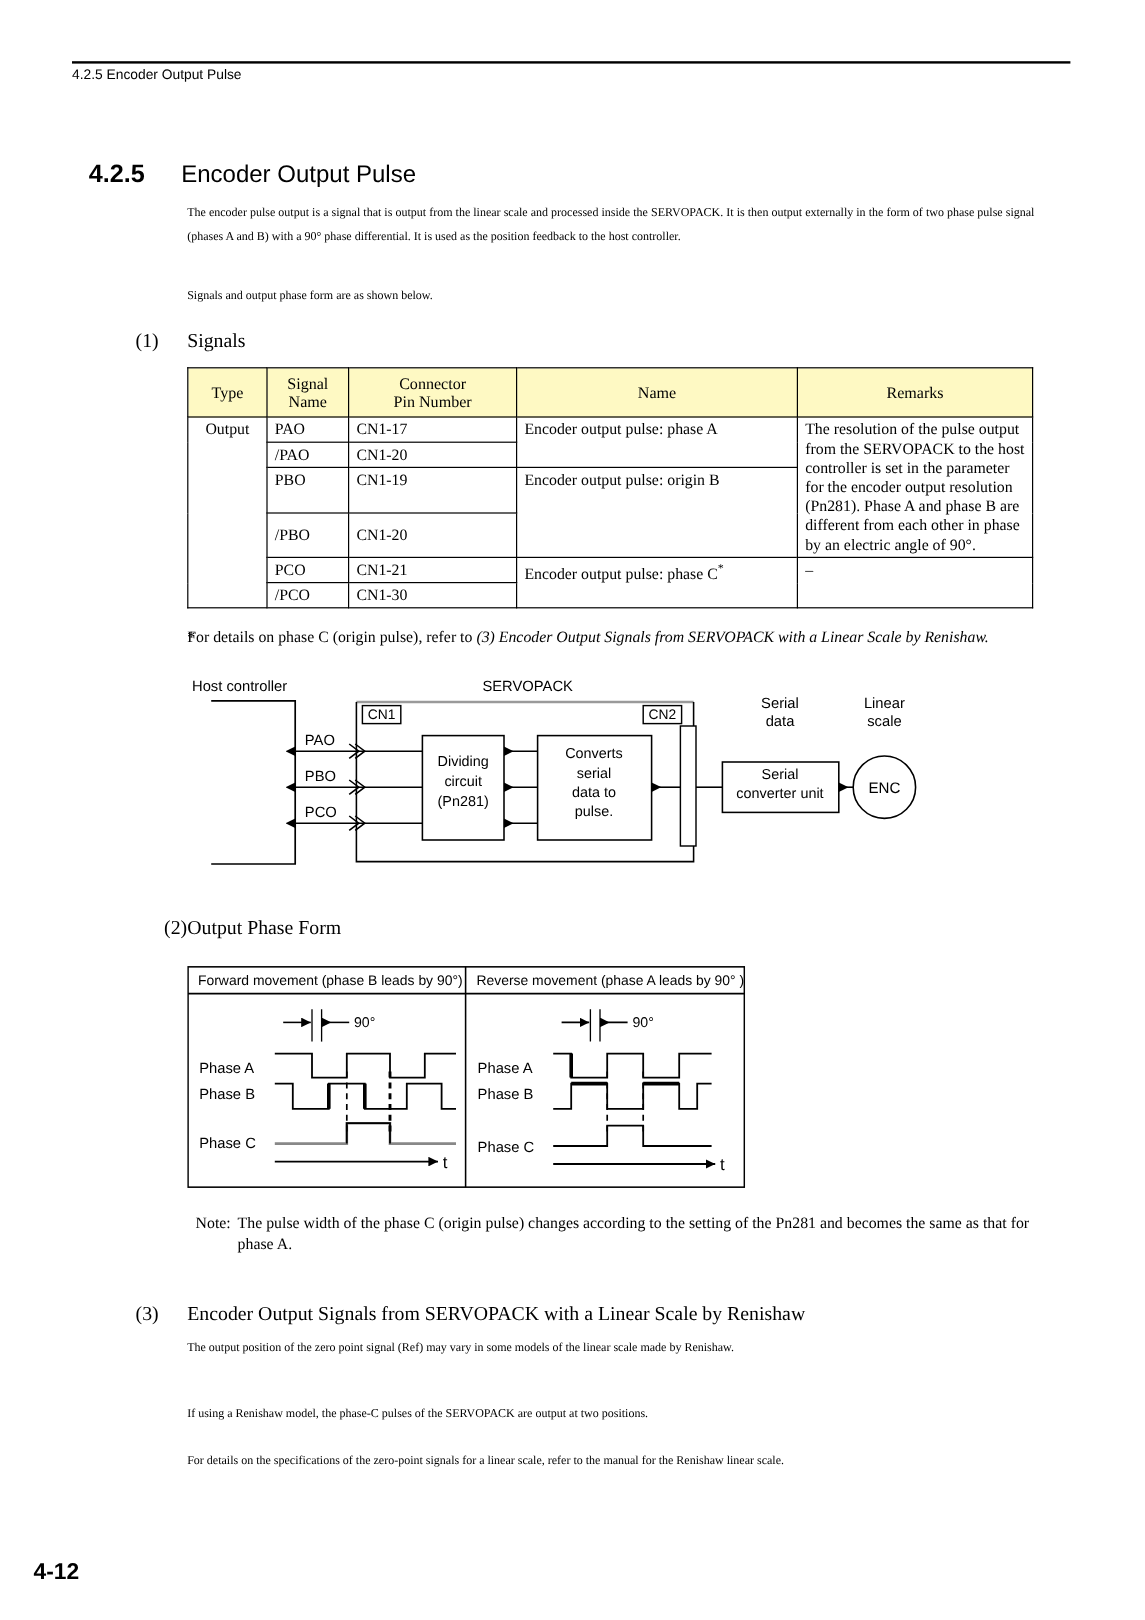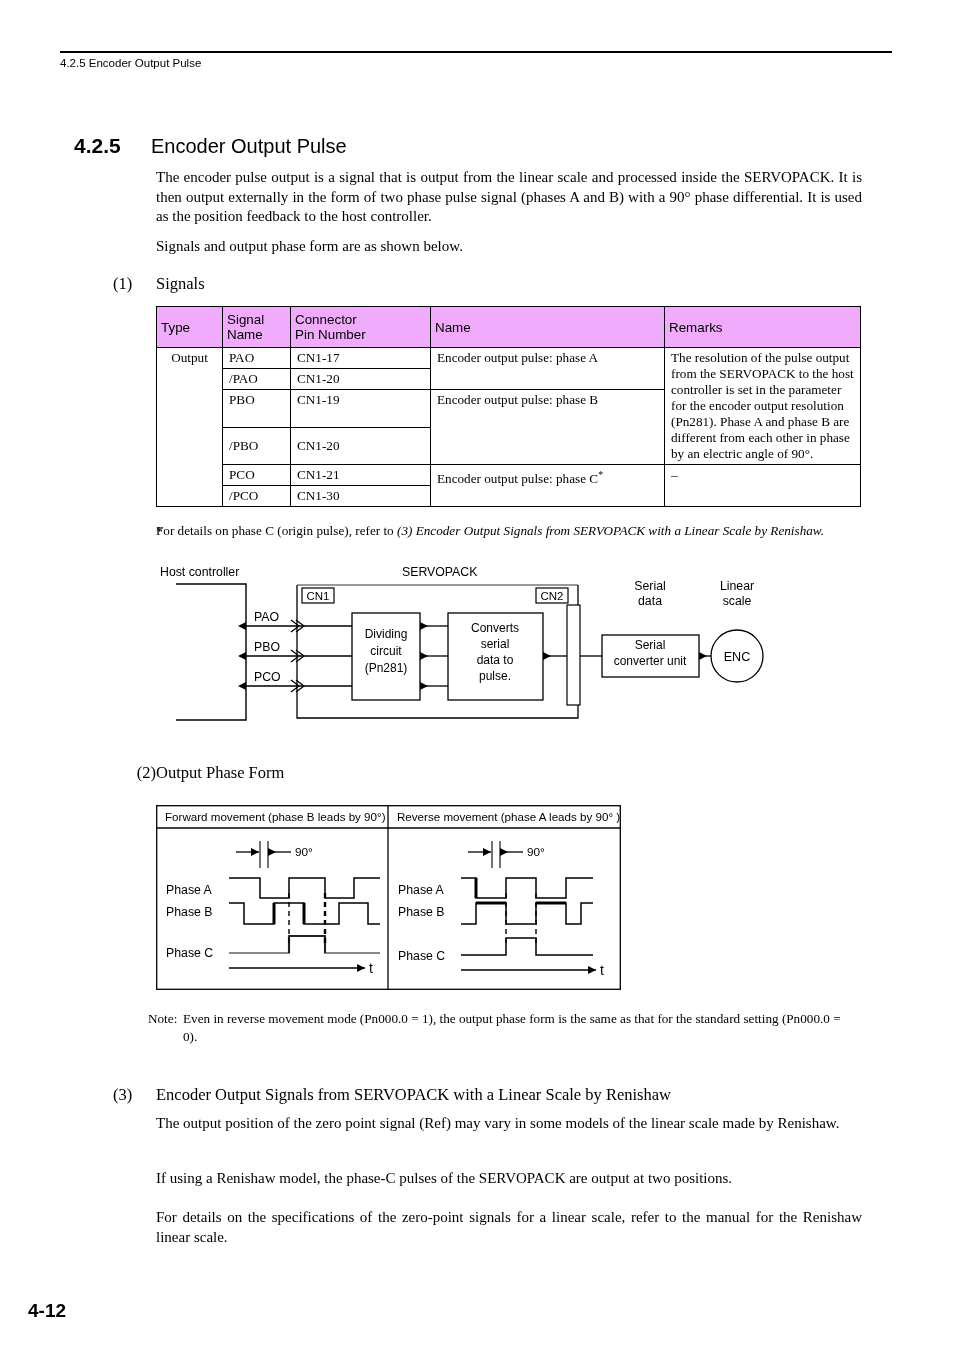--- a/index.html
+++ b/index.html
@@ -16,35 +16,35 @@
   #running-head { position:absolute; left:60px; top:48px; width:832px; }
   #rh-chapter { font-family:"Liberation Sans", sans-serif; font-size:11.5px; letter-spacing:.1px; }
   #rh-rule { border-bottom:2.2px solid #000; margin-top:3px; }
   #rh-section { font-family:"Liberation Sans", sans-serif; font-size:11.5px; margin-top:4px; }
 
   
   #sec-head { position:absolute; left:74px; top:134px; width:800px; }
   #sec-num { font-family:"Liberation Sans", sans-serif; font-weight:bold; font-size:21px; display:inline-block; width:77px; vertical-align:baseline;}
   #sec-title { font-family:"Liberation Sans", sans-serif; font-size:20px; }
 
-  .body-p { position:absolute; font-size:15px; line-height:19.5px; text-align:justify; }
+  .body-p { position:absolute; font-size:10px; line-height:19.5px; text-align:justify; }
 
   
   .num-head { position:absolute; font-family:Liberation Serif, serif; font-size:16.5px; }
   .num-head .n { display:inline-block; width:43px; }
 
   
   #signals-table { position:absolute; left:156px; top:306px; width:705px; border-collapse:collapse; }
   #signals-table td, #signals-table th {
     border:1px solid #000; padding:2px 6px; font-size:13.2px; vertical-align:top;
     font-family:"Liberation Serif", serif; font-weight:normal;
   }
   #signals-table thead th {
-    background:#f0abfc; text-align:left; vertical-align:middle;
-    font-family:Liberation Sans, sans-serif; font-size:13.4px;
+    background:#fef9c3; text-align:center; vertical-align:middle;
+    font-family:Liberation Serif, serif; font-size:13.4px;
     line-height:15px; padding:5px 4px; border-top:1.6px solid #000;
   }
   #signals-table tbody td { line-height:16px; }
   td.type-cell { font-family:"Liberation Sans", sans-serif; font-size:13.4px; text-align:center; vertical-align:middle; }
   td.name-cell { vertical-align:middle; padding-left:9px; }
   td.remark-cell { line-height:16.6px; padding:3px 6px 3px 7px; }
   td.dash-cell { vertical-align:top; padding-top:16px; }
   tr.lastrow td { border-bottom:1.6px solid #000; }
   sup.star { font-size:10px; vertical-align:super; }
 
@@ -53,21 +53,21 @@
   #fn .mark { position:absolute; left:0; top:0; }
   #fn .txt { display:block; }
   .ital { font-style:italic; }
 
   
   svg { display:block; }
   #blockdiag { position:absolute; left:160px; top:560px; }
   #phasediag { position:absolute; left:156px; top:805px; }
 
   
-  #note { position:absolute; left:148px; top:1010px; width:706px; font-size:13.2px; line-height:17.6px; }
+  #note { position:absolute; left:163px; top:1010px; width:706px; font-size:13.2px; line-height:17.6px; }
   #note .lbl { position:absolute; left:0; top:0; }
   #note .bd { display:block; margin-left:35px; }
 
   
   #folio { position:absolute; left:28px; top:1300px; font-family:"Liberation Sans", sans-serif; font-size:19px; font-weight:bold; }
 </style>
 </head>
 <body>
 
 <div id="running-head">
@@ -111,21 +111,21 @@
       <td class="name-cell" rowspan="2">Encoder output pulse: phase A</td>
       <td class="remark-cell" rowspan="4">The resolution of the pulse output from the SERVOPACK to the host controller is set in the parameter for the encoder output resolution (Pn281). Phase A and phase B are different from each other in phase by an electric angle of 90°.</td>
     </tr>
     <tr>
       <td>/PAO</td>
       <td>CN1-20</td>
     </tr>
     <tr>
       <td>PBO</td>
       <td>CN1-19</td>
-      <td class="name-cell" rowspan="2">Encoder output pulse: phase B</td>
+      <td class="name-cell" rowspan="2">Encoder output pulse: origin B</td>
     </tr>
     <tr style="height:37px;">
       <td style="vertical-align:middle;">/PBO</td>
       <td style="vertical-align:middle;">CN1-20</td>
     </tr>
     <tr>
       <td>PCO</td>
       <td>CN1-21</td>
       <td class="name-cell" rowspan="2"><span>Encoder output pulse: phase C</span><sup class="star">*</sup></td>
       <td class="dash-cell" rowspan="2">–</td>
@@ -287,21 +287,21 @@
     <line x1="350" y1="88" x2="350" y2="140" stroke="#000" stroke-width="1.4" stroke-dasharray="5,4"></line>
     <line x1="380" y1="88" x2="380" y2="140" stroke="#000" stroke-width="1.4" stroke-dasharray="5,4"></line>
 
     <line x1="305" y1="165" x2="440" y2="165" stroke="#000" stroke-width="1.5" marker-end="url(#aR)"></line>
     <text x="444" y="170" class="sans" font-size="14" fill="#000">t</text>
   </g>
 </svg>
 
 <div id="note">
   <span class="lbl">Note:</span>
-  <span class="bd">Even in reverse movement mode (Pn000.0 = 1), the output phase form is the same as that for the standard setting (Pn000.0 = 0).</span>
+  <span class="bd">The pulse width of the phase C (origin pulse) changes according to the setting of the Pn281 and becomes the same as that for phase A.</span>
 </div>
 
 <div class="num-head" style="left:113px; top:1085px; font-size:16.5px;">
   <span class="n">(3)</span><span>Encoder Output Signals from SERVOPACK with a Linear Scale by Renishaw</span>
 </div>
 
 <div class="body-p" style="left:156px; top:1114px; width:706px;">The output position of the zero point signal (Ref) may vary in some models of the linear scale made by Renishaw.</div>
 <div class="body-p" style="left:156px; top:1169px; width:706px;">If using a Renishaw model, the phase-C pulses of the SERVOPACK are output at two positions.</div>
 <div class="body-p" style="left:156px; top:1208px; width:706px;">For details on the specifications of the zero-point signals for a linear scale, refer to the manual for the Renishaw linear scale.</div>
 

